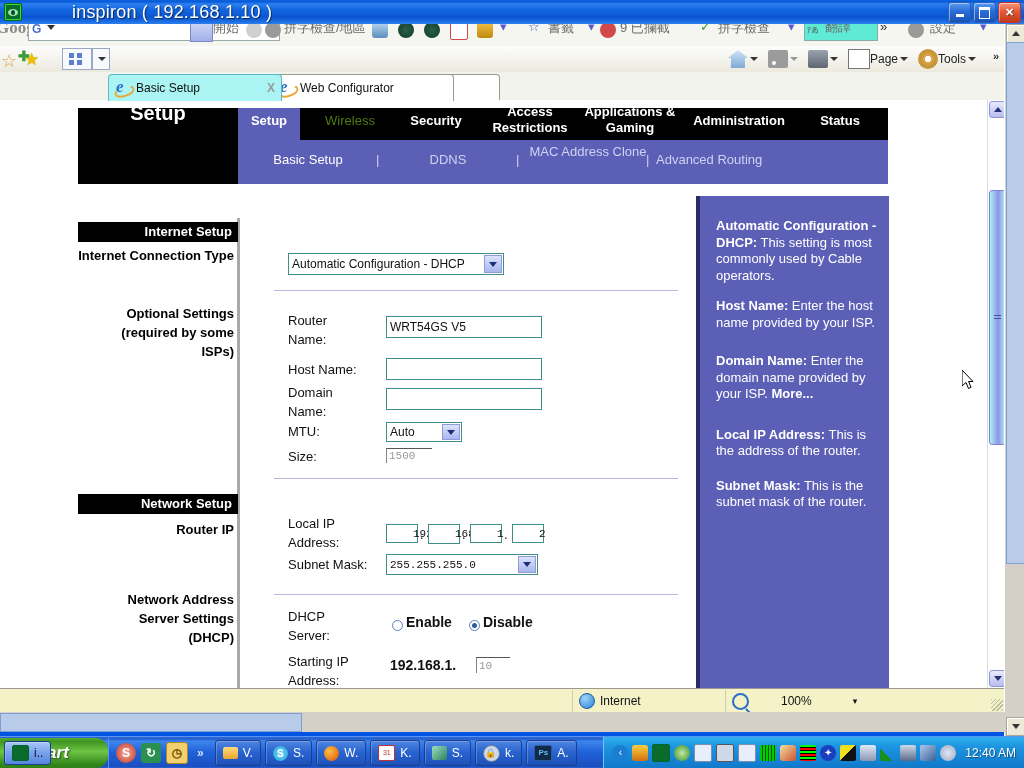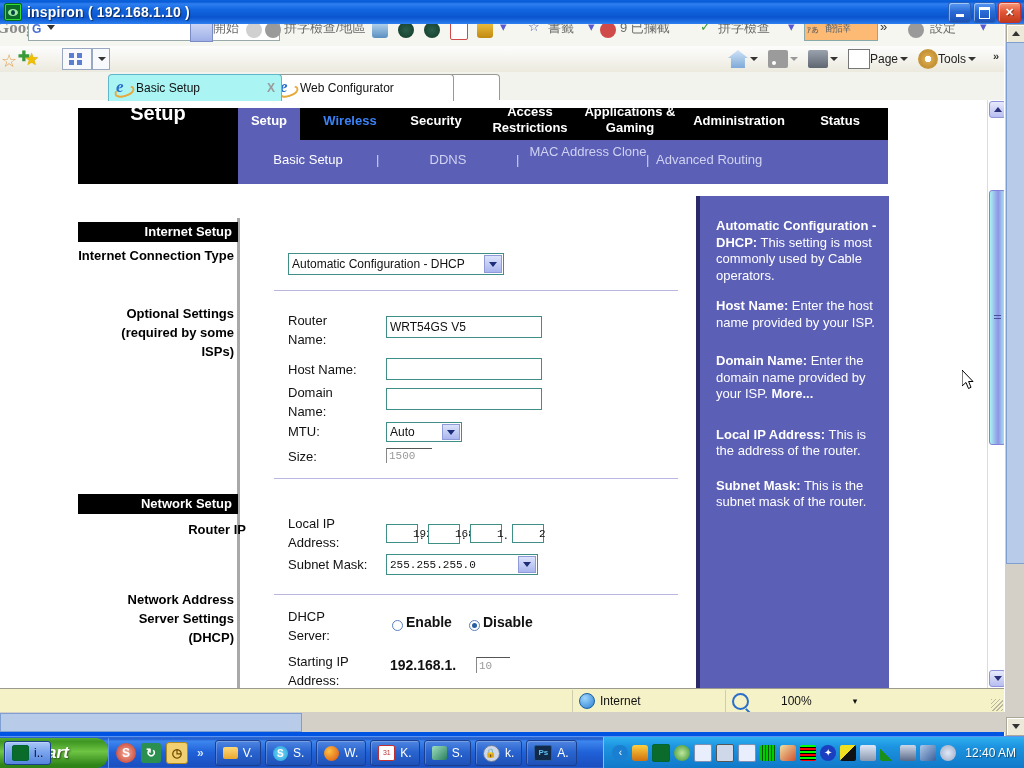--- a/index.html
+++ b/index.html
@@ -18,21 +18,21 @@
     background:linear-gradient(180deg,#0A63DE 0%,#0A5BD6 8%,#2E7FF0 16%,#1266E0 40%,#0B55CF 72%,#1B6BE0 88%,#2E80F2 100%);
     display:flex;align-items:center;
   }
   .rdp-icon{
     width:16px;height:16px;margin-left:4px;margin-right:5px;border-radius:2px;
     background:#0a6b2a;border:1px solid #062;display:flex;align-items:center;justify-content:center;
     box-shadow:inset 0 0 0 1px #3d3;
   }
   .rdp-icon .eye{width:10px;height:7px;border-radius:50%;background:#9fe89f;position:relative;}
   .rdp-icon .eye:after{content:"";position:absolute;left:3px;top:1px;width:4px;height:5px;border-radius:50%;background:#044;}
-  .rdp-title{color:#fff;font-size:14px;font-weight:bold;text-shadow:1px 1px 1px rgba(0,0,0,.55);letter-spacing:.2px;}
+  .rdp-title{color:#fff;font-size:18px;font-weight:normal;text-shadow:1px 1px 1px rgba(0,0,0,.55);letter-spacing:.2px;margin-left:45px;}
   .rdp-btns{position:absolute;right:3px;top:2px;display:flex;gap:2px;}
   .winbtn{width:21px;height:19px;border:1px solid #2a5fb8;border-radius:3px;
     background:linear-gradient(180deg,#5b9bf5,#2a6bd6 45%,#1a52b6);
     display:flex;align-items:center;justify-content:center;box-shadow:inset 1px 1px 0 rgba(255,255,255,.45);}
   .winbtn.close{background:linear-gradient(180deg,#f79b7c,#e2593a 45%,#c13a1a);border-color:#b33;}
   .winbtn span{color:#fff;font-size:11px;font-weight:bold;line-height:1;text-shadow:1px 1px 0 rgba(0,0,0,.4);}
   .winbtn .glyph-min{display:block;width:8px;height:3px;background:#fff;margin-top:6px;}
   .winbtn .glyph-max{display:block;width:9px;height:8px;border:1px solid #fff;border-top-width:3px;}
 
   
@@ -40,21 +40,21 @@
 
   
   .gtoolbar{position:absolute;left:0;top:0;width:1005px;height:22px;background:#f6f6f0;border-bottom:1px solid #b9b9ac;overflow:hidden;}
   .gt-logo{position:absolute;left:-4px;top:-6px;font-size:17px;font-weight:bold;color:#8a8a8a;font-family:"Liberation Serif",serif;}
   .gt-box{position:absolute;left:28px;top:-4px;width:250px;height:19px;background:#fff;border:1px solid #9aa;}
   .gt-g{position:absolute;left:3px;top:1px;color:#4a6fd0;font-size:12px;font-weight:bold;}
   .gt-caret{position:absolute;left:18px;top:4px;width:0;height:0;border-left:4px solid transparent;border-right:4px solid transparent;border-top:5px solid #333;}
   .gt-searchbtn{position:absolute;left:190px;top:-3px;width:21px;height:19px;background:linear-gradient(180deg,#cfd8f5,#9fb0e8);border:1px solid #7b8bc4;}
   .gt-cjk{position:absolute;top:-5px;font-size:13px;color:#6b6b6b;white-space:nowrap;}
   .gt-ico{position:absolute;top:-2px;width:16px;height:16px;border-radius:3px;}
-  .gt-cap{position:absolute;top:-3px;height:18px;border:1px solid #8aa;background:#fdba74;}
+  .gt-cap{position:absolute;top:-3px;height:18px;border:1px solid #8aa;background:#5eead4;}
 
   
   .cmdbar{position:absolute;left:0;top:22px;width:1005px;height:26px;background:linear-gradient(180deg,#fdfdfd,#eceade);border-bottom:1px solid #a7a6a0;}
   .fav-star{position:absolute;left:24px;top:3px;font-size:17px;color:#f0c000;text-shadow:0 0 1px #b78a00;}
   .fav-plus{position:absolute;left:18px;top:2px;font-size:14px;color:#3a9a3a;font-weight:bold;}
   .fav-arc{position:absolute;left:1px;top:4px;font-size:18px;color:#e0a050;font-family:"Liberation Serif",serif;}
   .qtabs{position:absolute;left:62px;top:2px;width:28px;height:20px;border:1px solid #9aa7c0;background:#f8f9fc;}
   .qtabs i{position:absolute;width:5px;height:5px;background:#5a7fd0;}
   .qtabs-caret{position:absolute;left:92px;top:2px;width:16px;height:20px;border:1px solid #9aa7c0;background:#f8f9fc;}
   .cmd-right{position:absolute;right:22px;top:1px;display:flex;align-items:center;gap:0px;height:24px;}
@@ -275,21 +275,21 @@
 
       <div class="pageview">
         <div class="pagebody">
 
           <div style="position:absolute;left:78px;top:8px;width:160px;height:76px;background:#000;"></div>
           <div style="position:absolute;left:78px;top:2px;width:160px;text-align:center;color:#fff;font-size:20px;font-weight:bold;">Setup</div>
 
           <div style="position:absolute;left:238px;top:8px;width:650px;height:32px;background:#000;"></div>
           <div style="position:absolute;left:238px;top:8px;width:62px;height:32px;background:#5b5fb5;"></div>
           <div class="ni" style="position:absolute;left:238px;top:13px;width:62px;color:#fff;font-size:13px;font-weight:bold;text-align:center;">Setup</div>
-          <div style="position:absolute;left:310px;top:13px;width:80px;color:#3b82f6;font-size:13px;font-weight:bold;text-align:center;">Wireless</div>
+          <div style="position:absolute;left:310px;top:13px;width:80px;color:#4d7c0f;font-size:13px;font-weight:normal;text-align:center;">Wireless</div>
           <div style="position:absolute;left:396px;top:13px;width:80px;color:#fff;font-size:13px;font-weight:bold;text-align:center;">Security</div>
           <div style="position:absolute;left:482px;top:4px;width:96px;color:#fff;font-size:13px;font-weight:bold;text-align:center;line-height:16px;">Access Restrictions</div>
           <div style="position:absolute;left:578px;top:4px;width:104px;color:#fff;font-size:13px;font-weight:bold;text-align:center;line-height:16px;">Applications &amp; Gaming</div>
           <div style="position:absolute;left:680px;top:13px;width:118px;color:#fff;font-size:13px;font-weight:bold;text-align:center;">Administration</div>
           <div style="position:absolute;left:800px;top:13px;width:80px;color:#fff;font-size:13px;font-weight:bold;text-align:center;">Status</div>
 
           <div class="r-sub" style="left:238px;top:40px;width:650px;height:44px;">
             <div style="position:absolute;left:10px;top:12px;width:120px;text-align:center;color:#fff;font-size:13px;">Basic Setup</div>
             <div style="position:absolute;left:138px;top:12px;color:#cfd2f2;font-size:13px;">|</div>
             <div style="position:absolute;left:150px;top:12px;width:120px;text-align:center;color:#cfd2f2;font-size:13px;">DDNS</div>
@@ -326,21 +326,21 @@
             <span>Auto</span>
             <span class="arrow"></span>
           </div>
 
           <div class="flabel" style="left:288px;top:347px;">Size:</div>
           <div class="ghost" style="left:386px;top:348px;width:46px;height:15px;line-height:15px;">1500</div>
 
           <div class="hrule" style="left:274px;top:378px;width:404px;"></div>
 
           <div class="sec-hdr" style="left:78px;top:394px;width:160px;">Network Setup</div>
-          <div class="sidelabel" style="left:90px;top:420px;width:156px;text-align:right;">Router IP</div>
+          <div class="sidelabel" style="left:78px;top:420px;width:156px;text-align:right;">Router IP</div>
           <div class="sidelabel" style="left:78px;top:490px;width:156px;"><span>Network Address</span><br><span>Server Settings</span><br><span>(DHCP)</span></div>
 
           <div class="flabel" style="left:288px;top:414px;width:92px;">Local IP<br>Address:</div>
           <div class="tbox mono" style="left:386px;top:424px;width:32px;height:19px;line-height:17px;">192</div>
           <span class="dot" style="left:420px;top:427px;">.</span>
           <div class="tbox mono" style="left:428px;top:424px;width:32px;height:20px;line-height:17px;">168</div>
           <span class="dot" style="left:462px;top:427px;">.</span>
           <div class="tbox mono" style="left:470px;top:424px;width:32px;height:19px;line-height:17px;">1</div>
           <span class="dot" style="left:504px;top:427px;">.</span>
           <div class="tbox mono" style="left:512px;top:424px;width:32px;height:19px;line-height:17px;">2</div>

